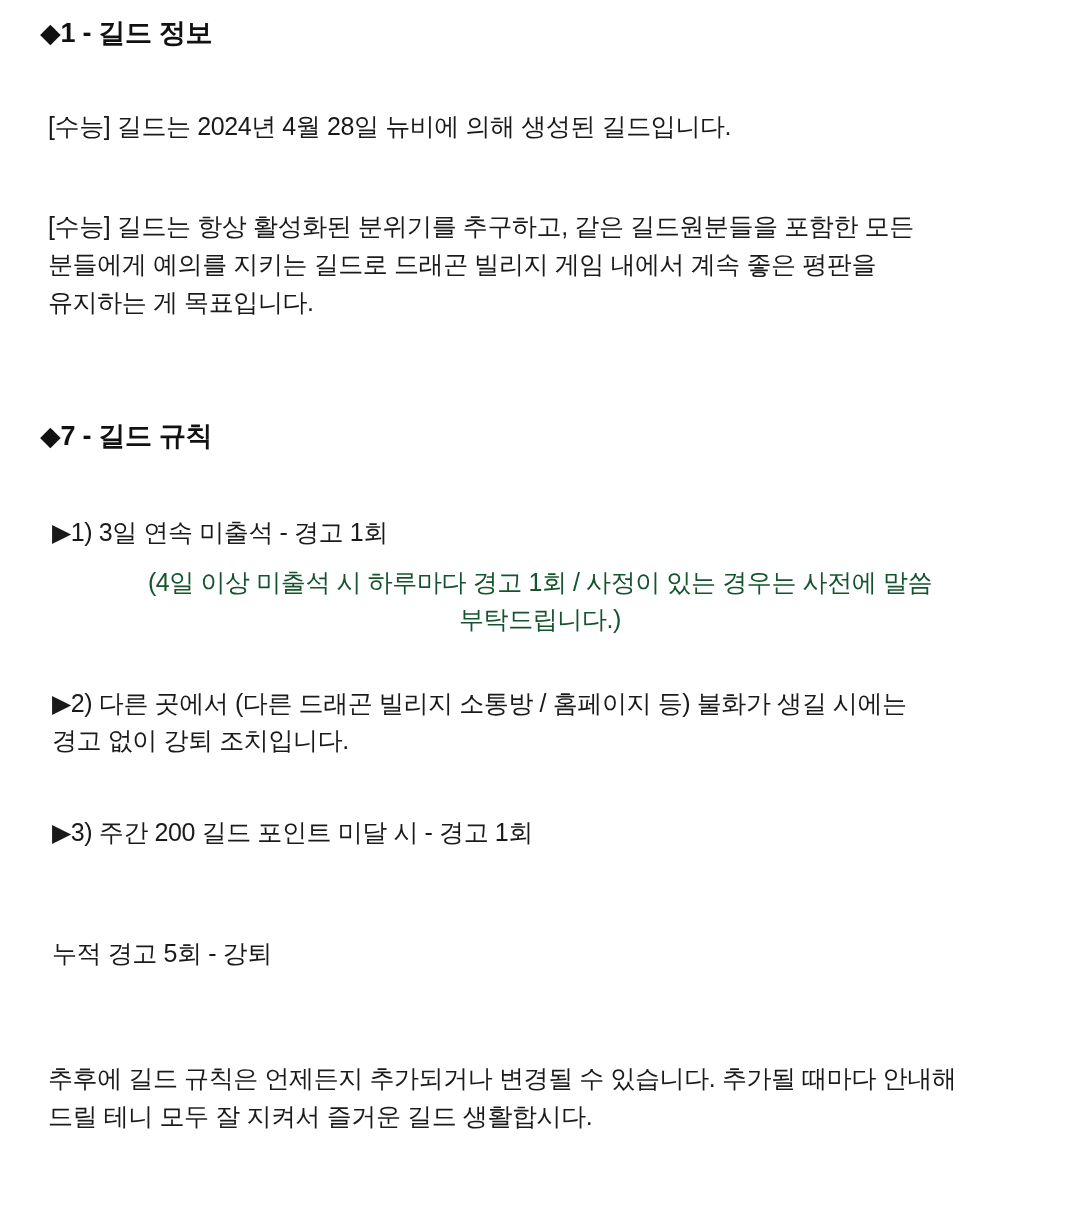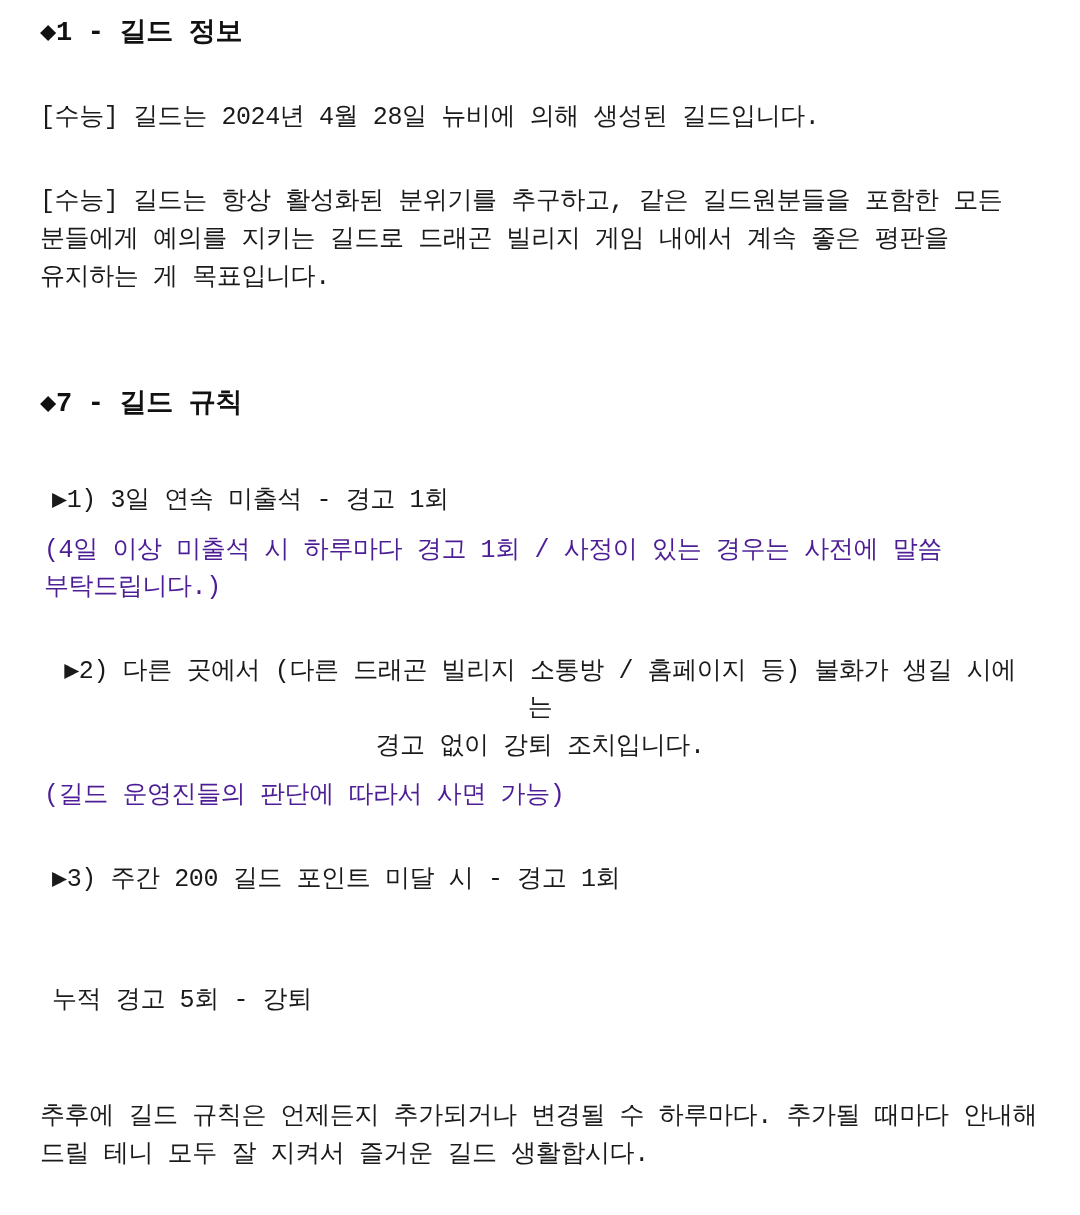--- a/index.html
+++ b/index.html
@@ -12,53 +12,53 @@
     height: 1215px;
     font-family: "Liberation Sans", "DejaVu Sans", sans-serif;
     color: #1a1a1a;
     overflow: hidden;
   }
   .page {
     box-sizing: border-box;
     width: 1080px;
     height: 1215px;
     padding: 14px 40px 0 40px;
-    font-family: Liberation Mono, monospace;
   }
   .heading {
     font-size: 27px;
     font-weight: 700;
     line-height: 1.45;
     letter-spacing: -0.3px;
     margin: 0;
     color: #111111;
   }
   .para {
     font-size: 25px;
     line-height: 1.52;
     letter-spacing: -0.4px;
-    margin: 0;
+    margin: 8px;
     color: #1a1a1a;
     white-space: pre-line;
   }
   .rule-title {
     font-size: 25px;
     line-height: 1.5;
     letter-spacing: -0.4px;
     margin: 12px;
     color: #1a1a1a;
     font-weight: 400;
   }
   .rule-note {
     font-size: 25px;
     line-height: 1.5;
     letter-spacing: -0.4px;
     margin: 4px;
-    color: #4c1d95;
+    color: #14532d;
     white-space: pre-line;
+    text-align: center;
   }
   .spacer-sm { height: 30px; }
   .spacer-md { height: 46px; }
   .spacer-lg { height: 88px; }
   .spacer-xl { height: 66px; }
   .rule-group { margin: 0; }
 </style>
 </head>
 <body>
 
@@ -84,36 +84,35 @@
 
   <div class="rule-group">
     <p class="rule-title">▶1) 3일 연속 미출석 - 경고 1회</p>
     <p class="rule-note">(4일 이상 미출석 시 하루마다 경고 1회 / 사정이 있는 경우는 사전에 말씀
 부탁드립니다.)</p>
   </div>
 
   <div class="spacer-sm"></div>
 
   <div class="rule-group">
-    <p class="rule-title" style="white-space: pre-line; text-align: center;">▶2) 다른 곳에서 (다른 드래곤 빌리지 소통방 / 홈페이지 등) 불화가 생길 시에는
+    <p class="rule-title" style="white-space: pre-line;">▶2) 다른 곳에서 (다른 드래곤 빌리지 소통방 / 홈페이지 등) 불화가 생길 시에는
 경고 없이 강퇴 조치입니다.</p>
-    <p class="rule-note">(길드 운영진들의 판단에 따라서 사면 가능)</p>
   </div>
 
   <div class="spacer-sm"></div>
 
   <div class="rule-group">
     <p class="rule-title">▶3) 주간 200 길드 포인트 미달 시 - 경고 1회</p>
   </div>
 
   <div class="spacer-sm"></div>
 
 
   <div class="spacer-sm"></div>
 
   <p class="rule-title">누적 경고 5회 - 강퇴</p>
 
   <div class="spacer-xl"></div>
 
-  <p class="para">추후에 길드 규칙은 언제든지 추가되거나 변경될 수 하루마다. 추가될 때마다 안내해
+  <p class="para">추후에 길드 규칙은 언제든지 추가되거나 변경될 수 있습니다. 추가될 때마다 안내해
 드릴 테니 모두 잘 지켜서 즐거운 길드 생활합시다.</p>
 
 </div>
 
 </body></html>

